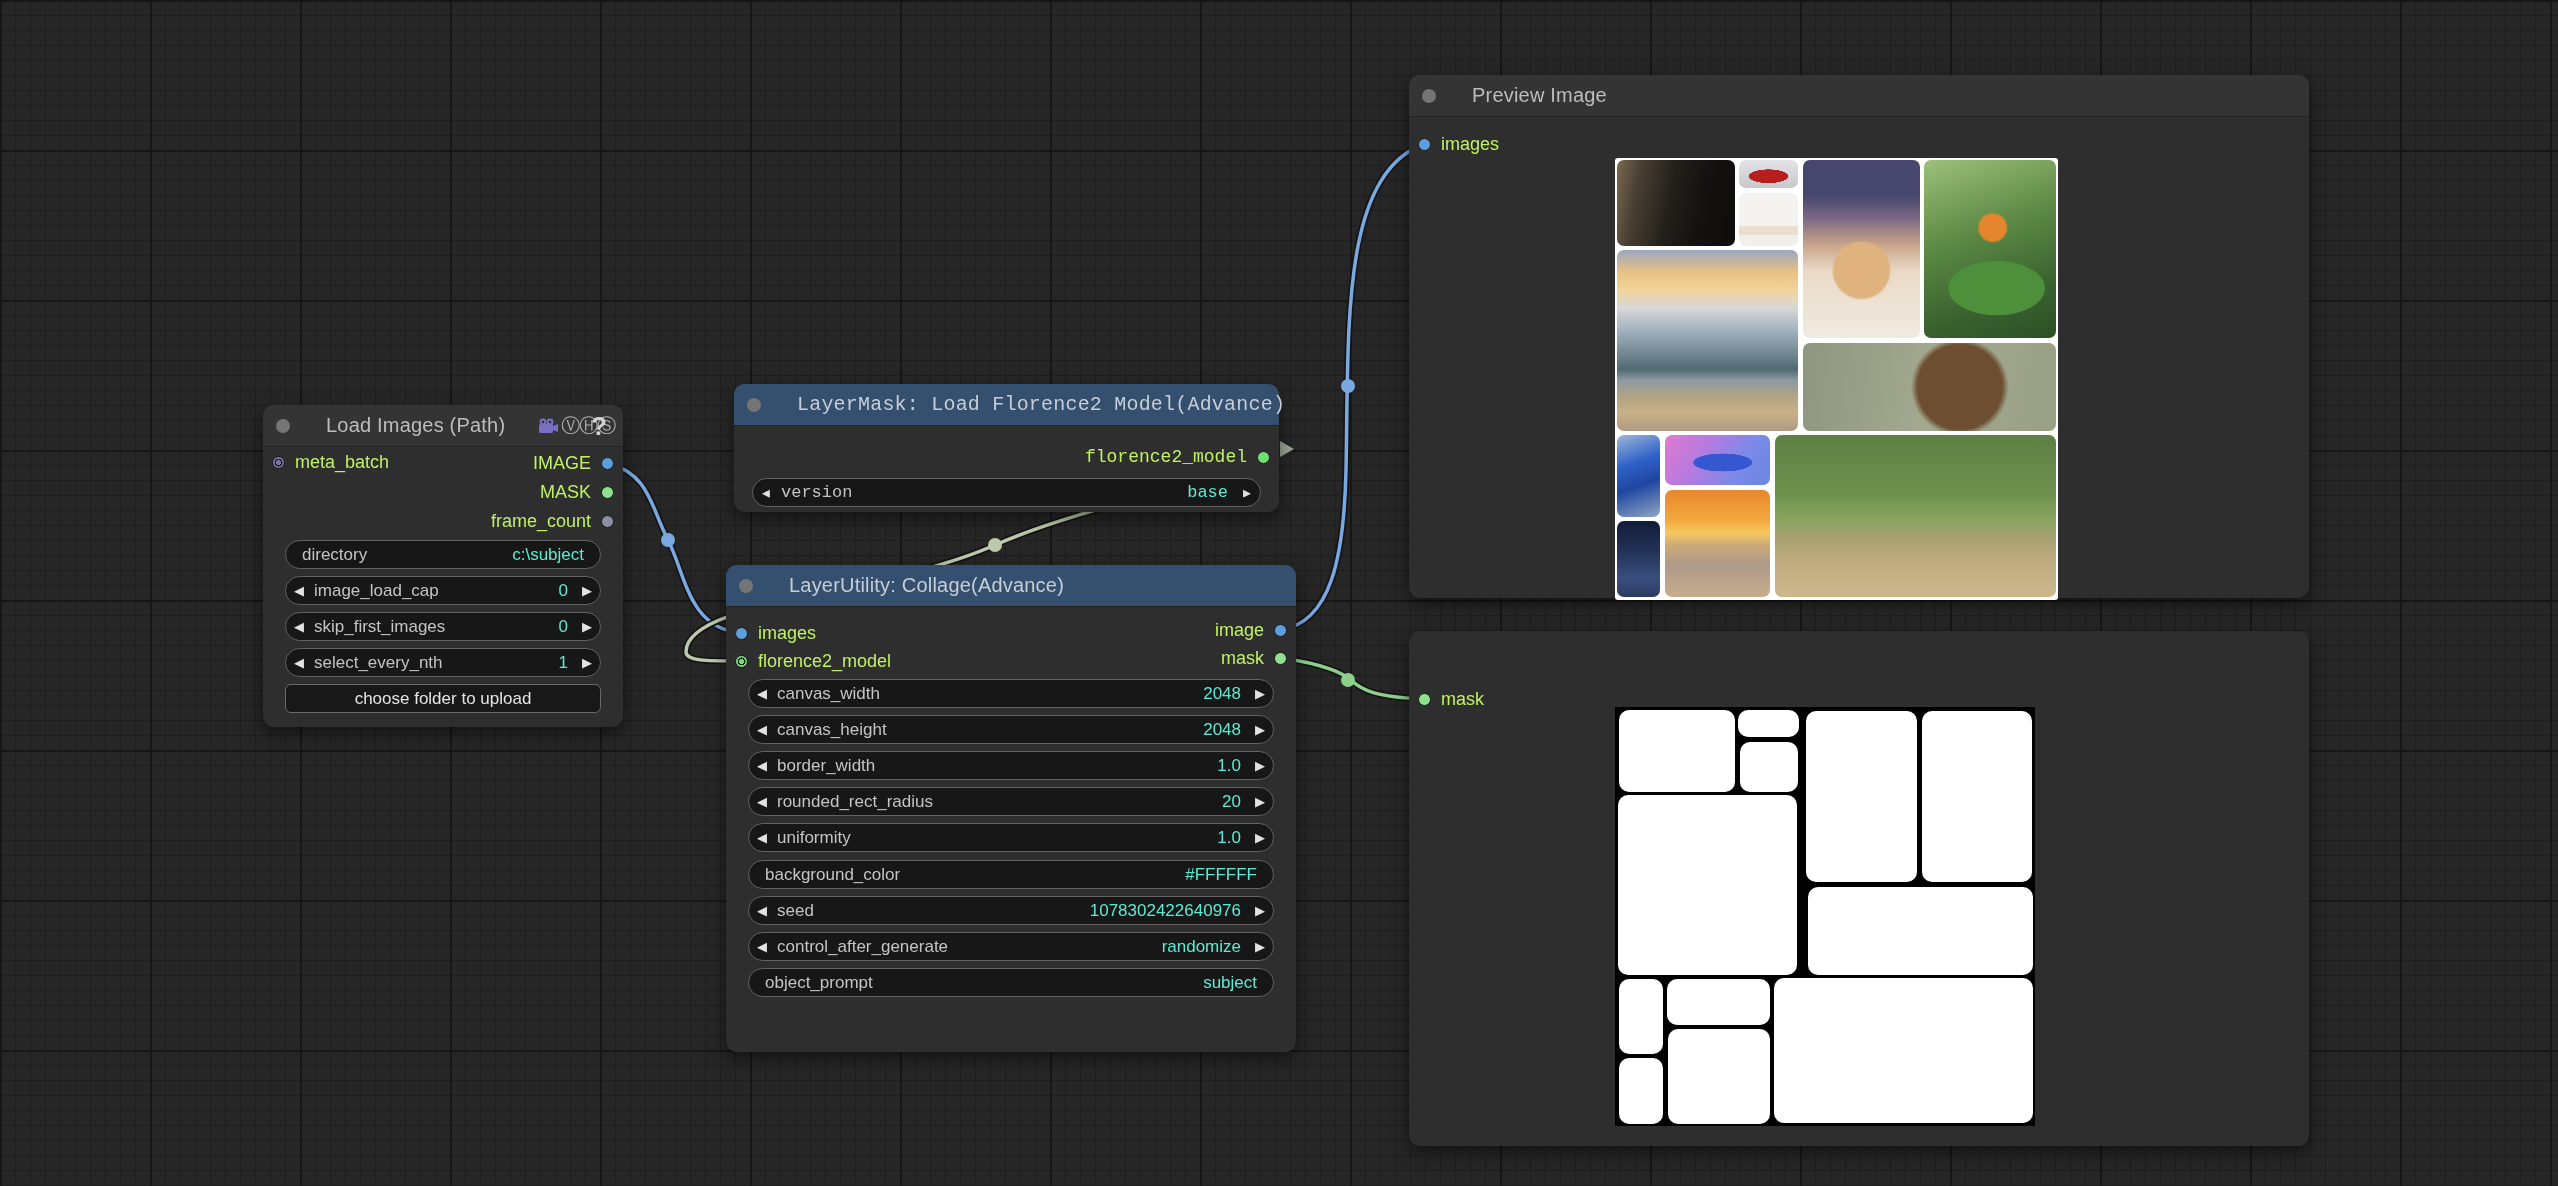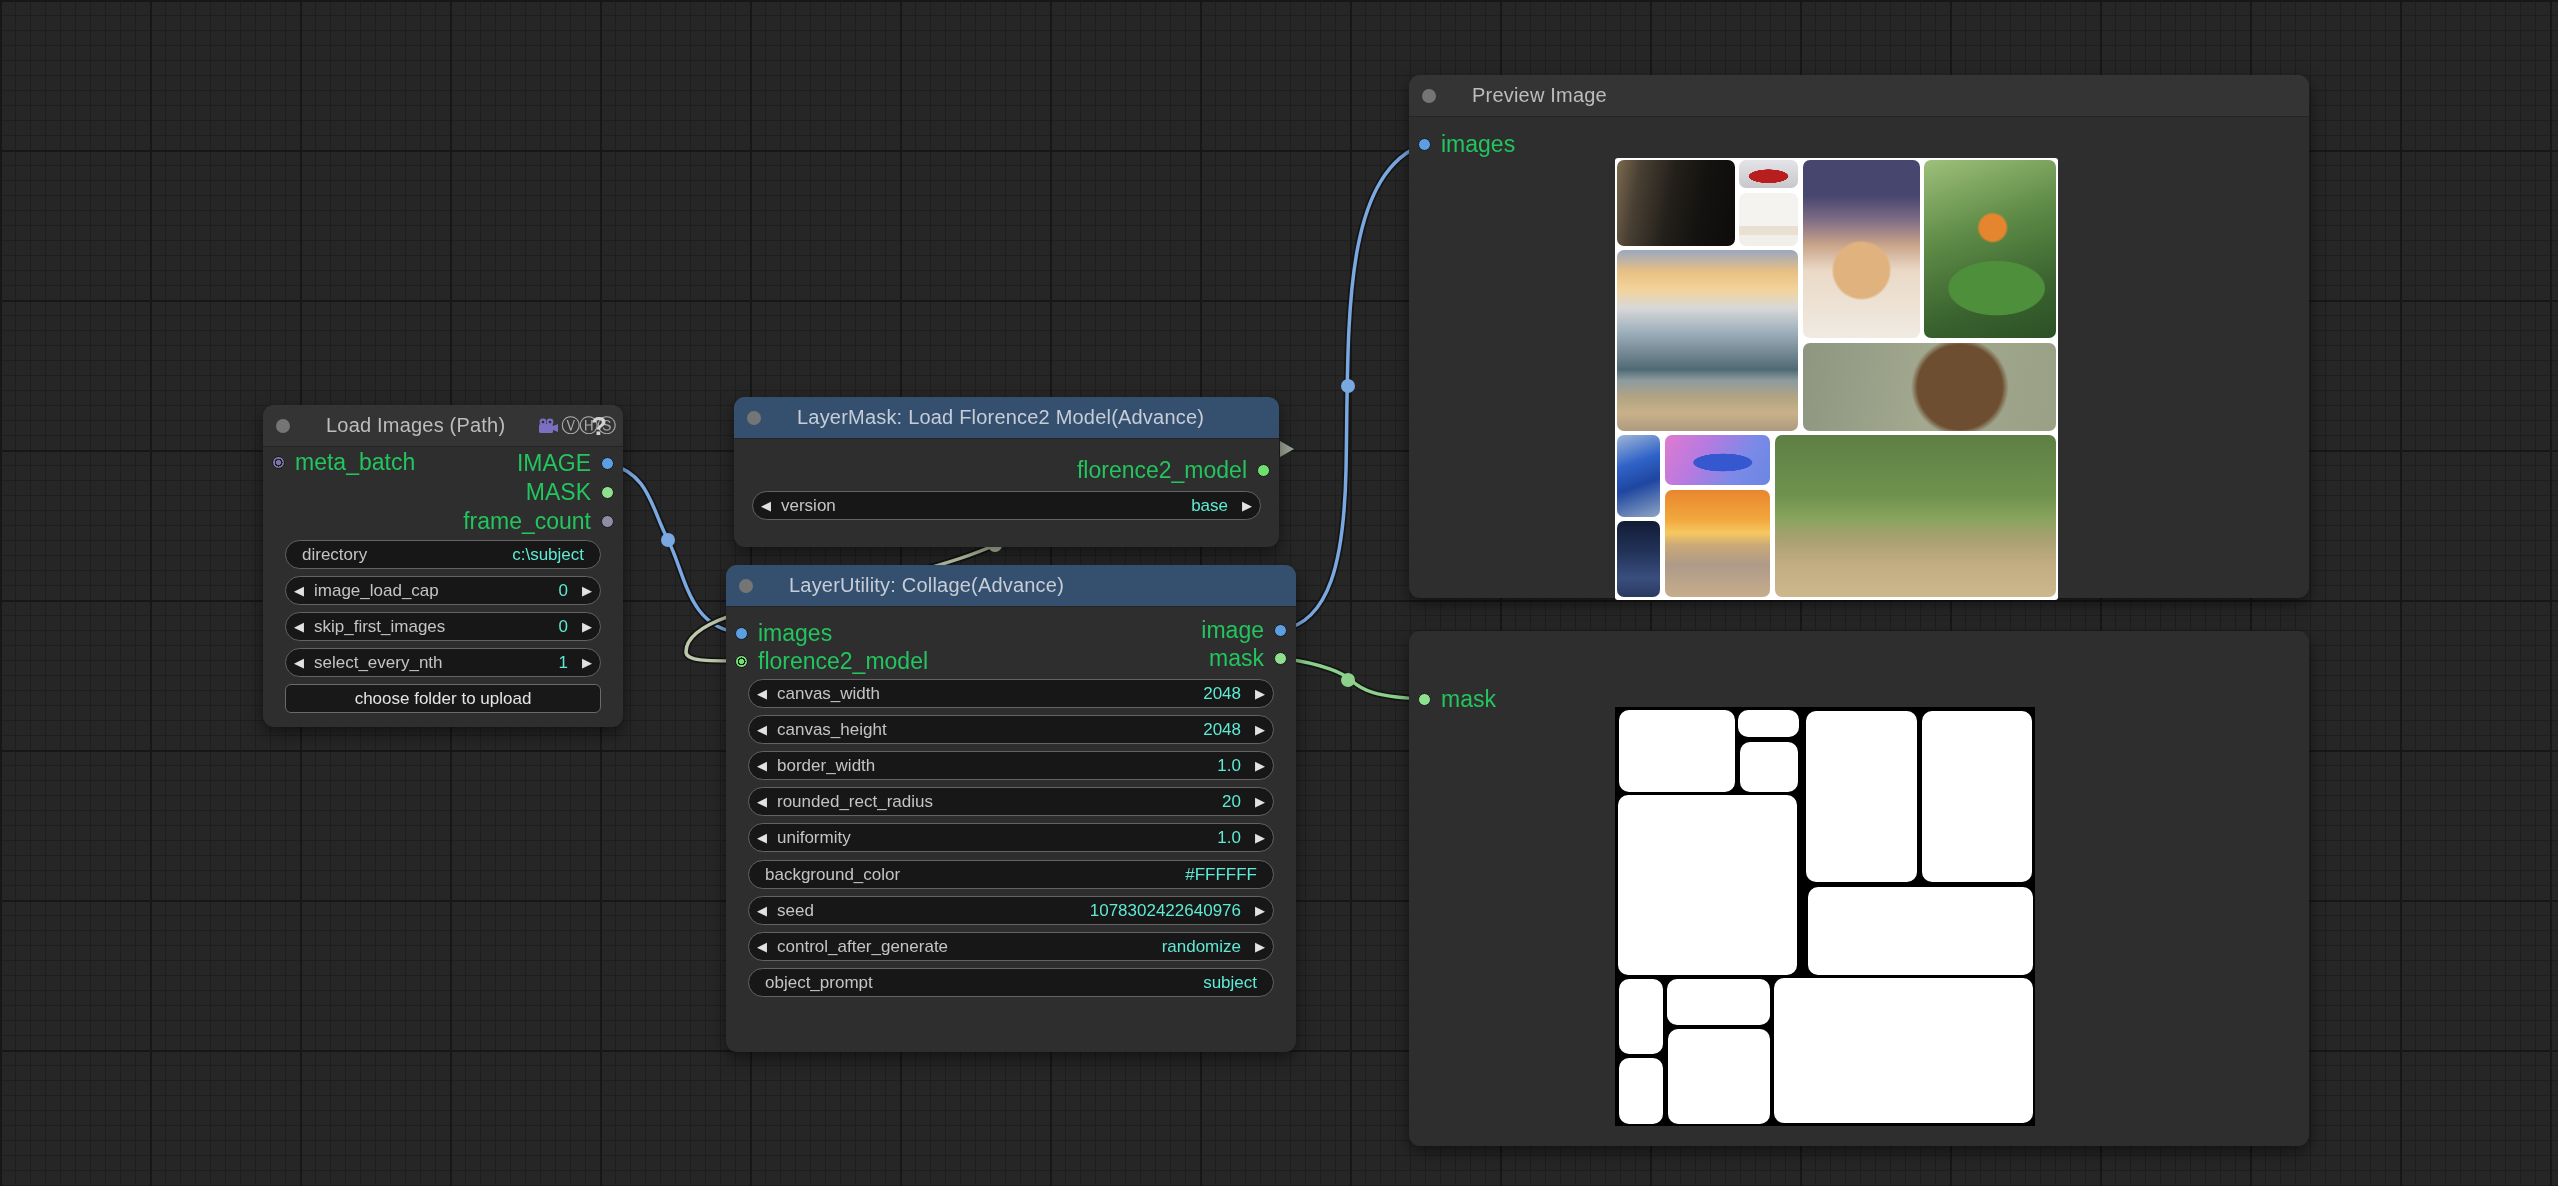--- a/index.html
+++ b/index.html
@@ -25,21 +25,21 @@
     font-size:20px;color:#bdbdbd;letter-spacing:.2px;
     border-bottom:1px solid #242424;box-sizing:border-box;gap:22px;
   }
   .titlebar.blue{background:#35506e;color:#c6cdd8;}
   .titlebar.default{background:#343434;}
   .collapse-dot{width:14px;height:14px;border-radius:50%;background:#757575;margin:0 14px 0 13px;flex:0 0 auto;}
   .title-text{white-space:nowrap;}
   .title-icons{margin-left:10px;display:flex;align-items:center;gap:2px;}
   .vhs-letters{font-size:19px;color:#ababab;letter-spacing:-1px;}
   .help-q{position:absolute;right:16px;top:6px;font-size:26px;font-weight:bold;color:#d2d2d2;}
-  .port{position:absolute;height:22px;line-height:22px;font-size:23px;color:#22c55e;white-space:nowrap;}
+  .port{position:absolute;height:22px;line-height:22px;font-size:18px;color:#bef264;white-space:nowrap;}
   .port .dot{position:absolute;top:5px;width:13px;height:13px;border-radius:50%;box-sizing:border-box;}
   .port.in{left:0;padding-left:32px;}
   .port.in .dot{left:9px;}
   .port.out{right:0;padding-right:32px;text-align:right;}
   .port.out .dot{right:9px;}
   .widget{
     position:absolute;height:29px;background:#171717;border:1px solid #636363;
     border-radius:15px;box-sizing:border-box;font-size:17px;
     display:flex;align-items:center;color:#c4c4c4;
   }
@@ -122,21 +122,21 @@
       </div>
       <div class="widget" style="left: 22px; width: 316px; top: 243px;">
         <span class="arr">◀</span>
         <span class="wlabel">select_every_nth</span>
         <span class="wvalue">1</span>
         <span class="arr">▶</span>
       </div>
       <div class="nbutton" style="left: 22px; width: 316px; top: 279px;">choose folder to upload</div>
     </div>
 
-  <div class="node" id="node-florence2" style="left:734px;top:397px;width:545px;height:150px;">
+  <div class="node" id="node-florence2" style="left:734px;top:384px;width:545px;height:128px;font-family:Liberation Mono, monospace;">
     <div class="titlebar blue">
       <span class="collapse-dot"></span>
       <span class="title-text">LayerMask: Load Florence2 Model(Advance)</span>
     </div>
   <div class="port out" style="top: 62px;"><span>florence2_model</span><span class="dot" style="background: rgb(111, 224, 111); border: 1px solid rgb(26, 26, 26);"></span></div>
       <div class="widget" style="left: 18px; width: 509px; top: 94px;">
         <span class="arr">◀</span>
         <span class="wlabel">version</span>
         <span class="wvalue">base</span>
         <span class="arr">▶</span>

